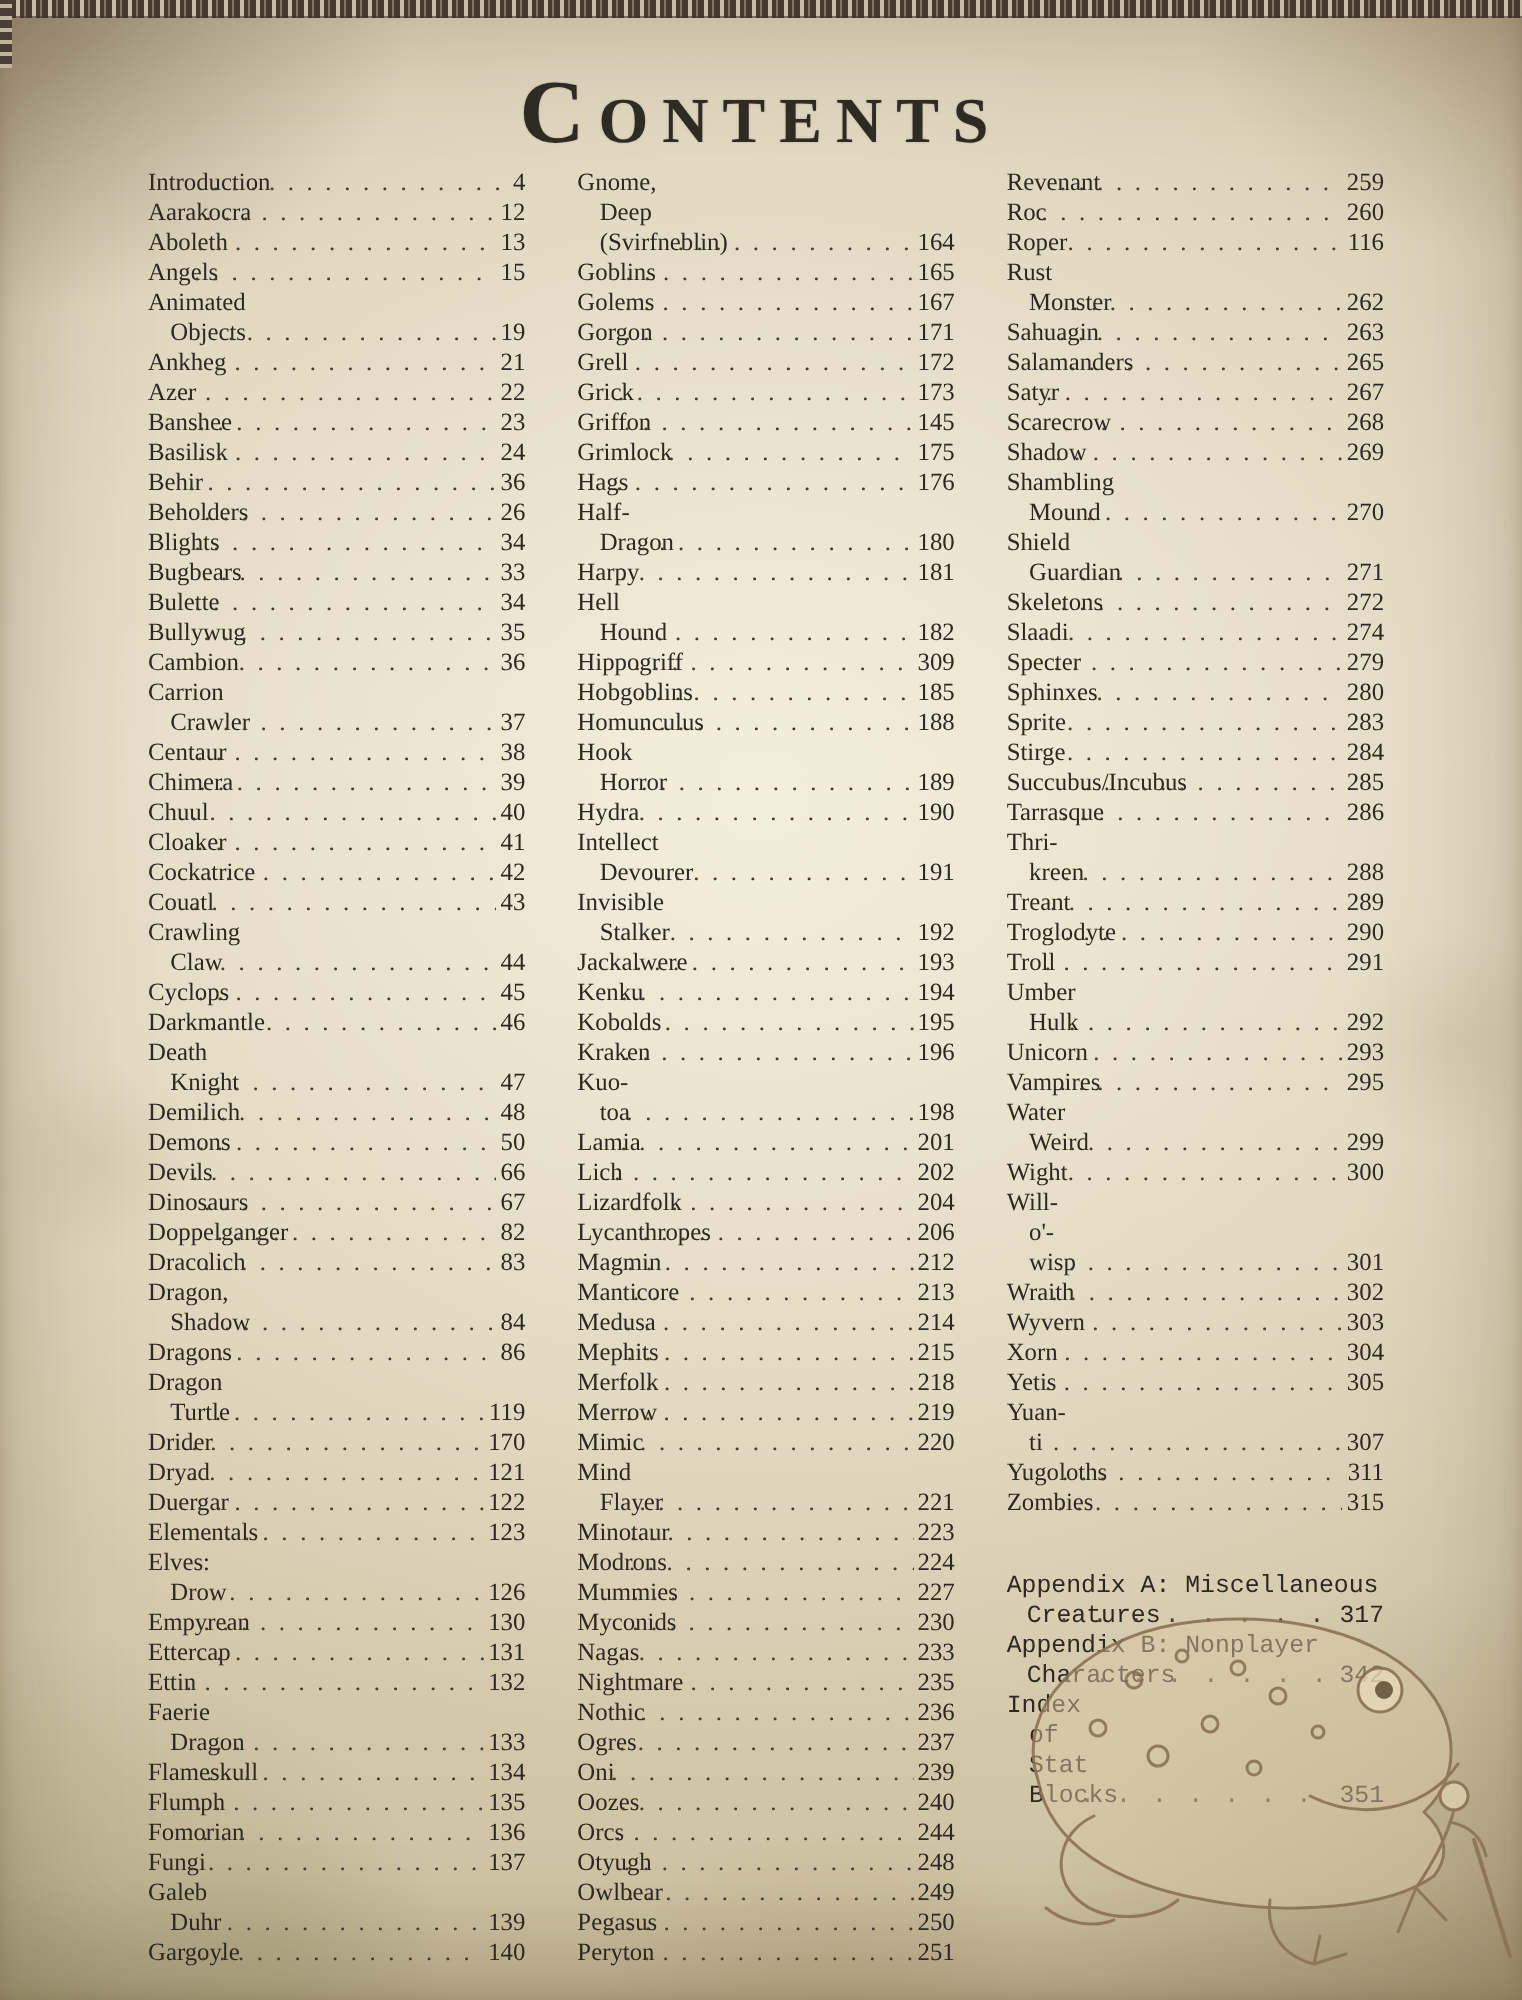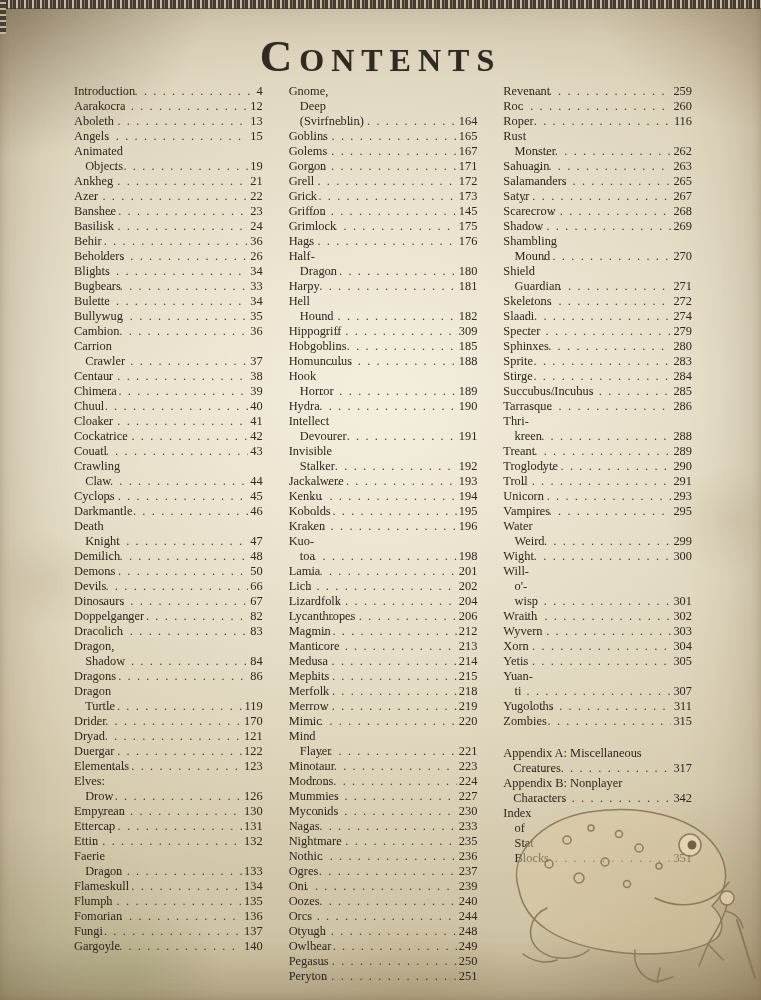--- a/index.html
+++ b/index.html
@@ -51,21 +51,21 @@
     font-size:45px; letter-spacing:7px;
     color:#2f2a22;
     text-shadow: 0 0 1px rgba(47,42,34,.3);
   }
 
   .columns {
     position:absolute; left:74px; top:84px; width:618px;
     display:flex; gap:26px;
   }
   .toc-column { flex:1 1 0; min-width:0; }
-  .toc-group + .toc-group { margin-top:17px; }
+  .toc-group + .toc-group { margin-top:27px;font-family:Liberation Mono, monospace; }
 
   .entry {
     display:flex; align-items:flex-end;
     font-size:12.4px; line-height:15px; color:#2d2820;
   }
   .entry .label {
     flex:0 1 auto; min-width:0;
     padding-left:.9em; text-indent:-.9em;
   }
   .entry .label.cont { padding-left:10px; text-indent:0; }
@@ -339,20 +339,25 @@
             <span class="label">Fomorian</span>
             <span class="leader"></span>
             <span class="pagenum">136</span>
           </div>
           <div class="entry">
             <span class="label">Fungi</span>
             <span class="leader"></span>
             <span class="pagenum">137</span>
           </div>
           <div class="entry">
+            <span class="label">Galeb Duhr</span>
+            <span class="leader"></span>
+            <span class="pagenum">139</span>
+          </div>
+          <div class="entry">
             <span class="label">Gargoyle</span>
             <span class="leader"></span>
             <span class="pagenum">140</span>
           </div>
         </div>
       </div>
     <div class="toc-column">
         <div class="toc-group">
           <div class="entry">
             <span class="label">Gnome, Deep (Svirfneblin)</span>
@@ -720,20 +725,25 @@
           </div>
           <div class="entry">
             <span class="label">Troglodyte</span>
             <span class="leader"></span>
             <span class="pagenum">290</span>
           </div>
           <div class="entry">
             <span class="label">Troll</span>
             <span class="leader"></span>
             <span class="pagenum">291</span>
+          </div>
+          <div class="entry">
+            <span class="label">Umber Hulk</span>
+            <span class="leader"></span>
+            <span class="pagenum">292</span>
           </div>
           <div class="entry">
             <span class="label">Unicorn</span>
             <span class="leader"></span>
             <span class="pagenum">293</span>
           </div>
           <div class="entry">
             <span class="label">Vampires</span>
             <span class="leader"></span>
             <span class="pagenum">295</span>

